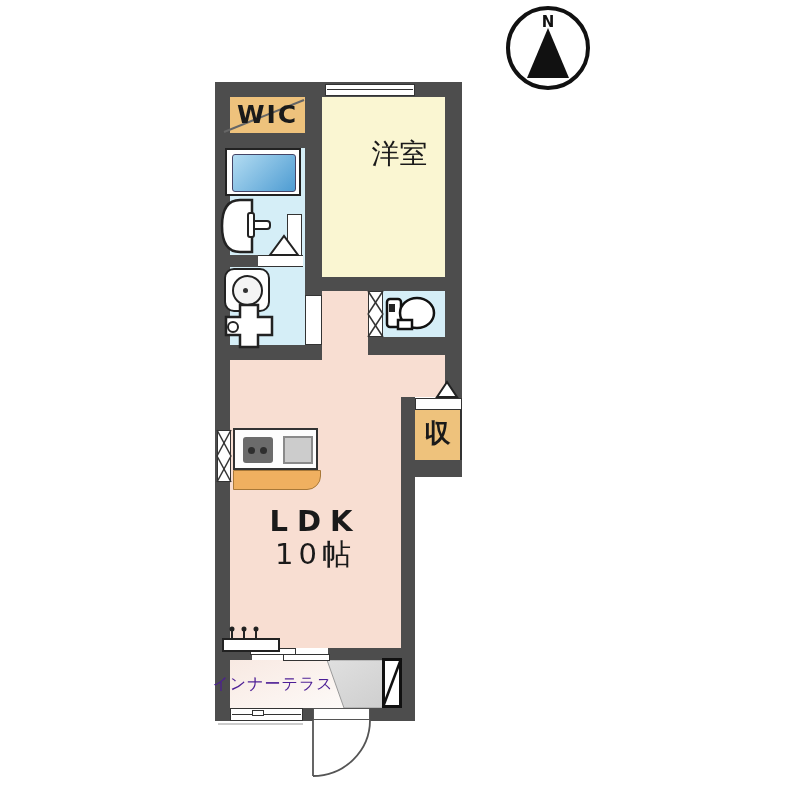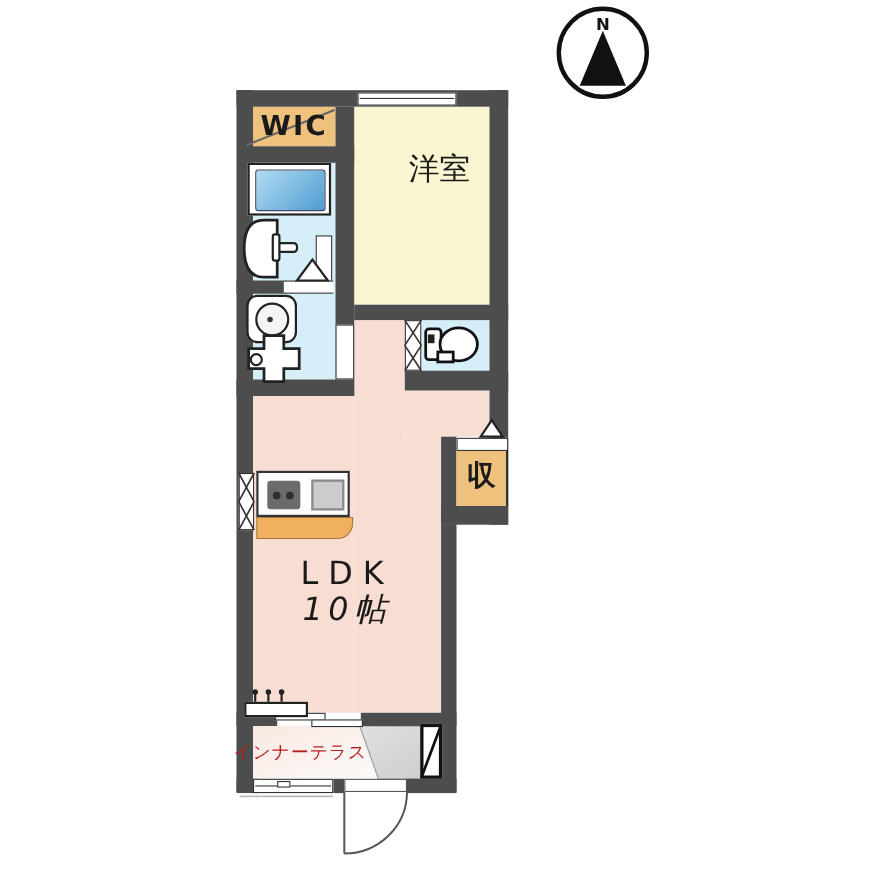--- a/index.html
+++ b/index.html
@@ -156,21 +156,21 @@
     </g>
   </svg>
 
   <div class="label" style="left:230px;top:101px;width:75px;font-size:25px;font-weight:700;letter-spacing:2px;">WIC</div>
 
   <div class="label" style="left:322px;top:138px;width:123px;font-size:28px;margin-left:16px;">
     <div>洋室</div>
   </div>
 
   <div class="label" style="left:228px;top:505px;width:175px;font-size:29px;">
-    <div style="letter-spacing:9px;">LDK</div>
-    <div style="letter-spacing:5px;font-style:italic;">10帖</div>
+    <div style="letter-spacing:9px;font-weight:bold;">LDK</div>
+    <div style="letter-spacing:5px;">10帖</div>
   </div>
 
   <div class="label" style="left:415px;top:419px;width:45px;font-size:26px;font-weight:600;">収</div>
 
-  <div class="label" style="left:198px;top:675px;width:150px;font-size:16px;color:#b91c1c;letter-spacing:1px;">インナーテラス</div>
+  <div class="label" style="left:198px;top:675px;width:150px;font-size:16px;color:#4c1d95;letter-spacing:1px;">インナーテラス</div>
 
 </div>
 
 </body></html>

